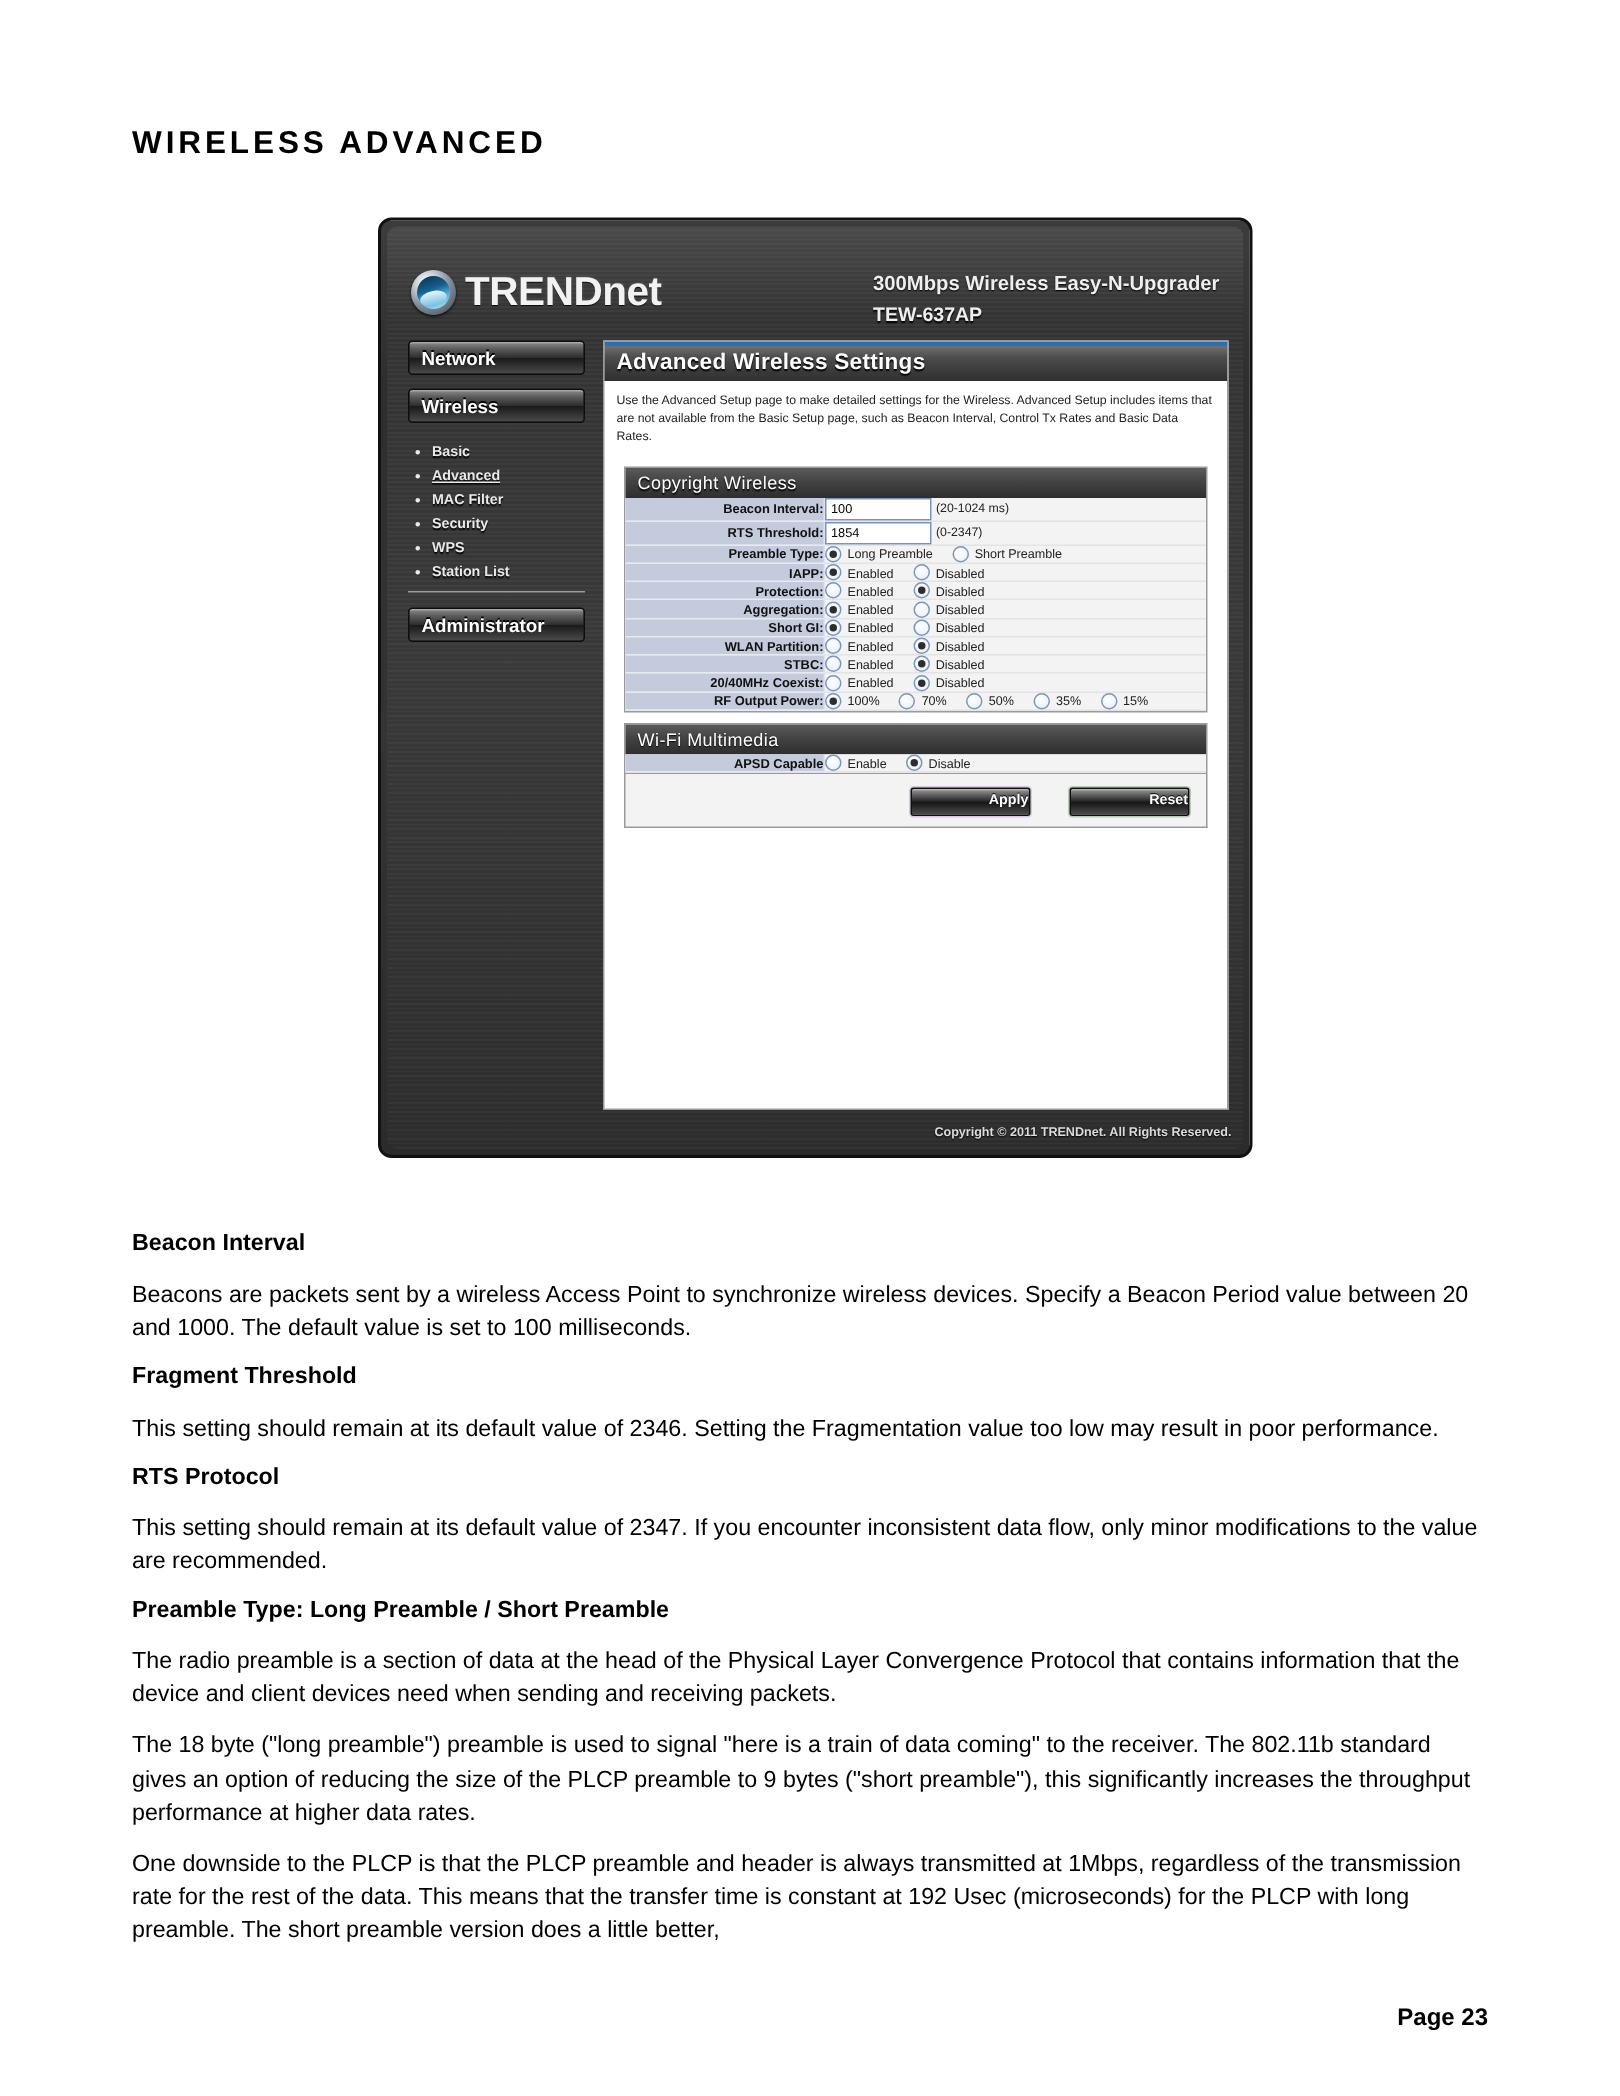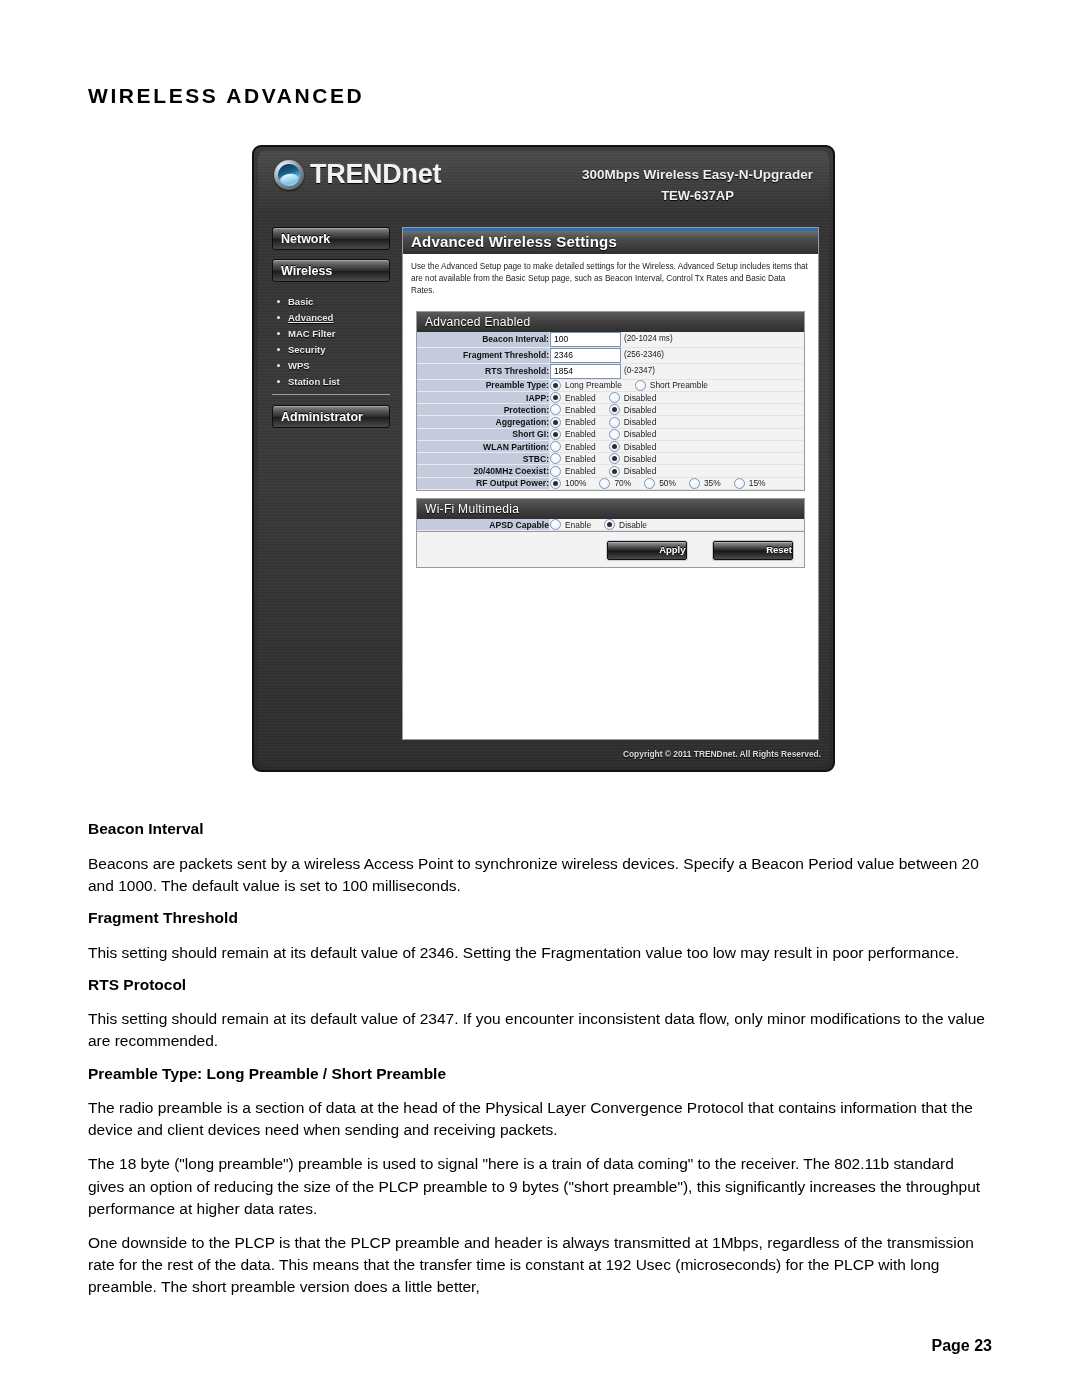--- a/index.html
+++ b/index.html
@@ -43,21 +43,21 @@
       linear-gradient(180deg,#4a4a4a 0%,#333 10%,#393939 48%,#2d2d2d 100%);
     overflow: hidden;
   }
 
   
   .brand-row {
     position: absolute;
     left: 0; top: 0; right: 0; height: 68px;
   }
   .logo {
-    position: absolute; left: 16px; top: 8px;
+    position: absolute; left: 16px; top: 28px;
     display: flex; align-items: center; gap: 6px;
   }
   .logo-mark {
     width: 30px; height: 30px; border-radius: 50%;
     background: radial-gradient(circle at 34% 28%, #ffffff 0%, #cfd8de 22%, #7e8b96 55%, #39434c 100%);
     position: relative;
     box-shadow: 0 1px 2px rgba(0,0,0,.8);
   }
   .logo-mark::after {
     content: "";
@@ -73,22 +73,22 @@
     z-index: 2;
     transform: rotate(-12deg);
   }
   .logo-text {
     font-size: 27px; font-weight: bold;
     color: #f2f2f2;
     letter-spacing: -0.3px;
     text-shadow: 0 1px 1px #000, 0 0 2px rgba(255,255,255,.25);
   }
   .model-block {
-    position: absolute; right: 16px; top: 16px;
-    text-align: center;
+    position: absolute; right: 16px; top: 30px;
+    text-align: left;
     color: #efefef;
     text-shadow: 0 1px 1px #000;
   }
   .model-name { font-size: 13.5px; font-weight: bold; }
   .model-code { font-size: 13px; font-weight: bold; margin-top: 6px; }
 
   
   .side {
     position: absolute; left: 14px; top: 76px; width: 118px;
   }
@@ -301,30 +301,26 @@
       </div>
       <div class="side-btn">Administrator</div>
     </div>
 
     <div class="content">
       <div class="content-head">Advanced Wireless Settings</div>
       <div class="content-body">
         <div class="intro">Use the Advanced Setup page to make detailed settings for the Wireless. Advanced Setup includes items that are not available from the Basic Setup page, such as Beacon Interval, Control Tx Rates and Basic Data Rates.</div>
 
         <div class="panel">
-          <div class="panel-head">Advanced Enabled</div>
+          <div class="panel-head">Copyright Wireless</div>
           <table class="frm">
             <tbody id="adv-rows">
                 <tr>
                   <td class="lbl">Beacon Interval:</td>
                   <td class="val"><span class="txtbox">100</span><span class="hint">(20-1024 ms)</span></td>
-                </tr>
-                <tr>
-                  <td class="lbl">Fragment Threshold:</td>
-                  <td class="val"><span class="txtbox">2346</span><span class="hint">(256-2346)</span></td>
                 </tr>
                 <tr>
                   <td class="lbl">RTS Threshold:</td>
                   <td class="val"><span class="txtbox">1854</span><span class="hint">(0-2347)</span></td>
                 </tr>
                 <tr>
                   <td class="lbl">Preamble Type:</td>
                   <td class="val"><span class="radio-grp">
                       <span class="radio on"></span>
                       <span class="radio-lbl">Long Preamble</span>

